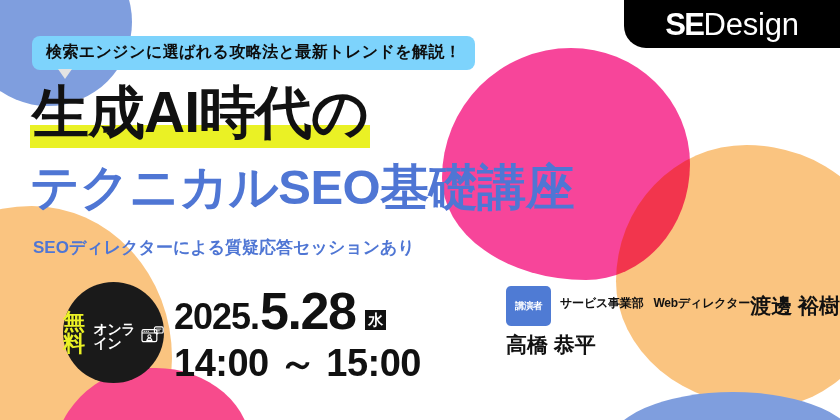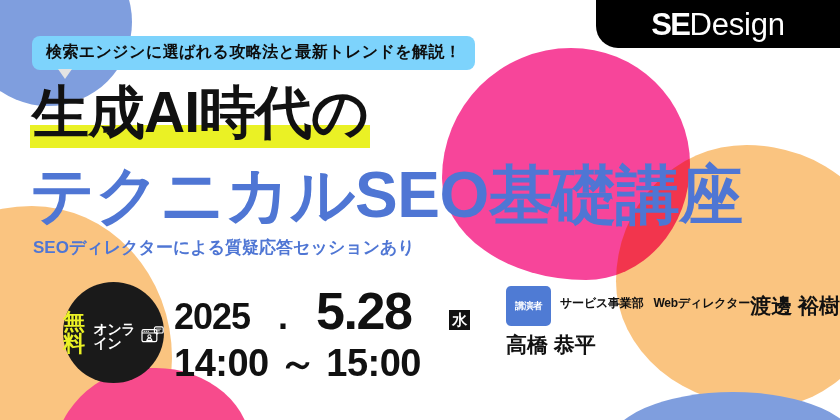--- a/index.html
+++ b/index.html
@@ -83,21 +83,21 @@
     border-radius: 52% 48% 42% 58% / 56% 50% 50% 44%;
     background: #f7459a;
     mix-blend-mode: multiply;
   }
 
   
   .logo-plate {
     position: absolute;
     right: 0;
     top: 0;
-    width: 244px;
+    width: 216px;
     height: 48px;
     background: #000000;
     border-bottom-left-radius: 22px;
     display: flex;
     align-items: center;
     justify-content: center;
     margin-left: 48px;
   }
   .logo-text {
     color: #ffffff;
@@ -163,21 +163,21 @@
   .title-1 .hl {
     background: linear-gradient(to top, #eaf125 0%, #eaf125 34%, rgba(234,241,37,0) 34%);
     padding: 0 2px 4px 2px;
   }
 
   
   .title-2 {
     position: absolute;
     left: 30px;
     top: 162px;
-    font-size: 64px;
+    font-size: 49px;
     font-weight: 900;
     color: #4f76d4;
     letter-spacing: -0.5px;
     line-height: 1.05;
     white-space: nowrap;
   }
 
   
   .sub-line {
     position: absolute;
@@ -232,21 +232,20 @@
     position: absolute;
     left: 174px;
     top: 285px;
     color: #111111;
   }
   .date-row-1 {
     display: flex;
     align-items: baseline;
     line-height: 1;
     white-space: nowrap;
-    gap: 28px;
   }
   .d-year {
     font-size: 36px;
     font-weight: 700;
     letter-spacing: -1px;
   }
   .d-dot {
     font-size: 36px;
     font-weight: 700;
   }

